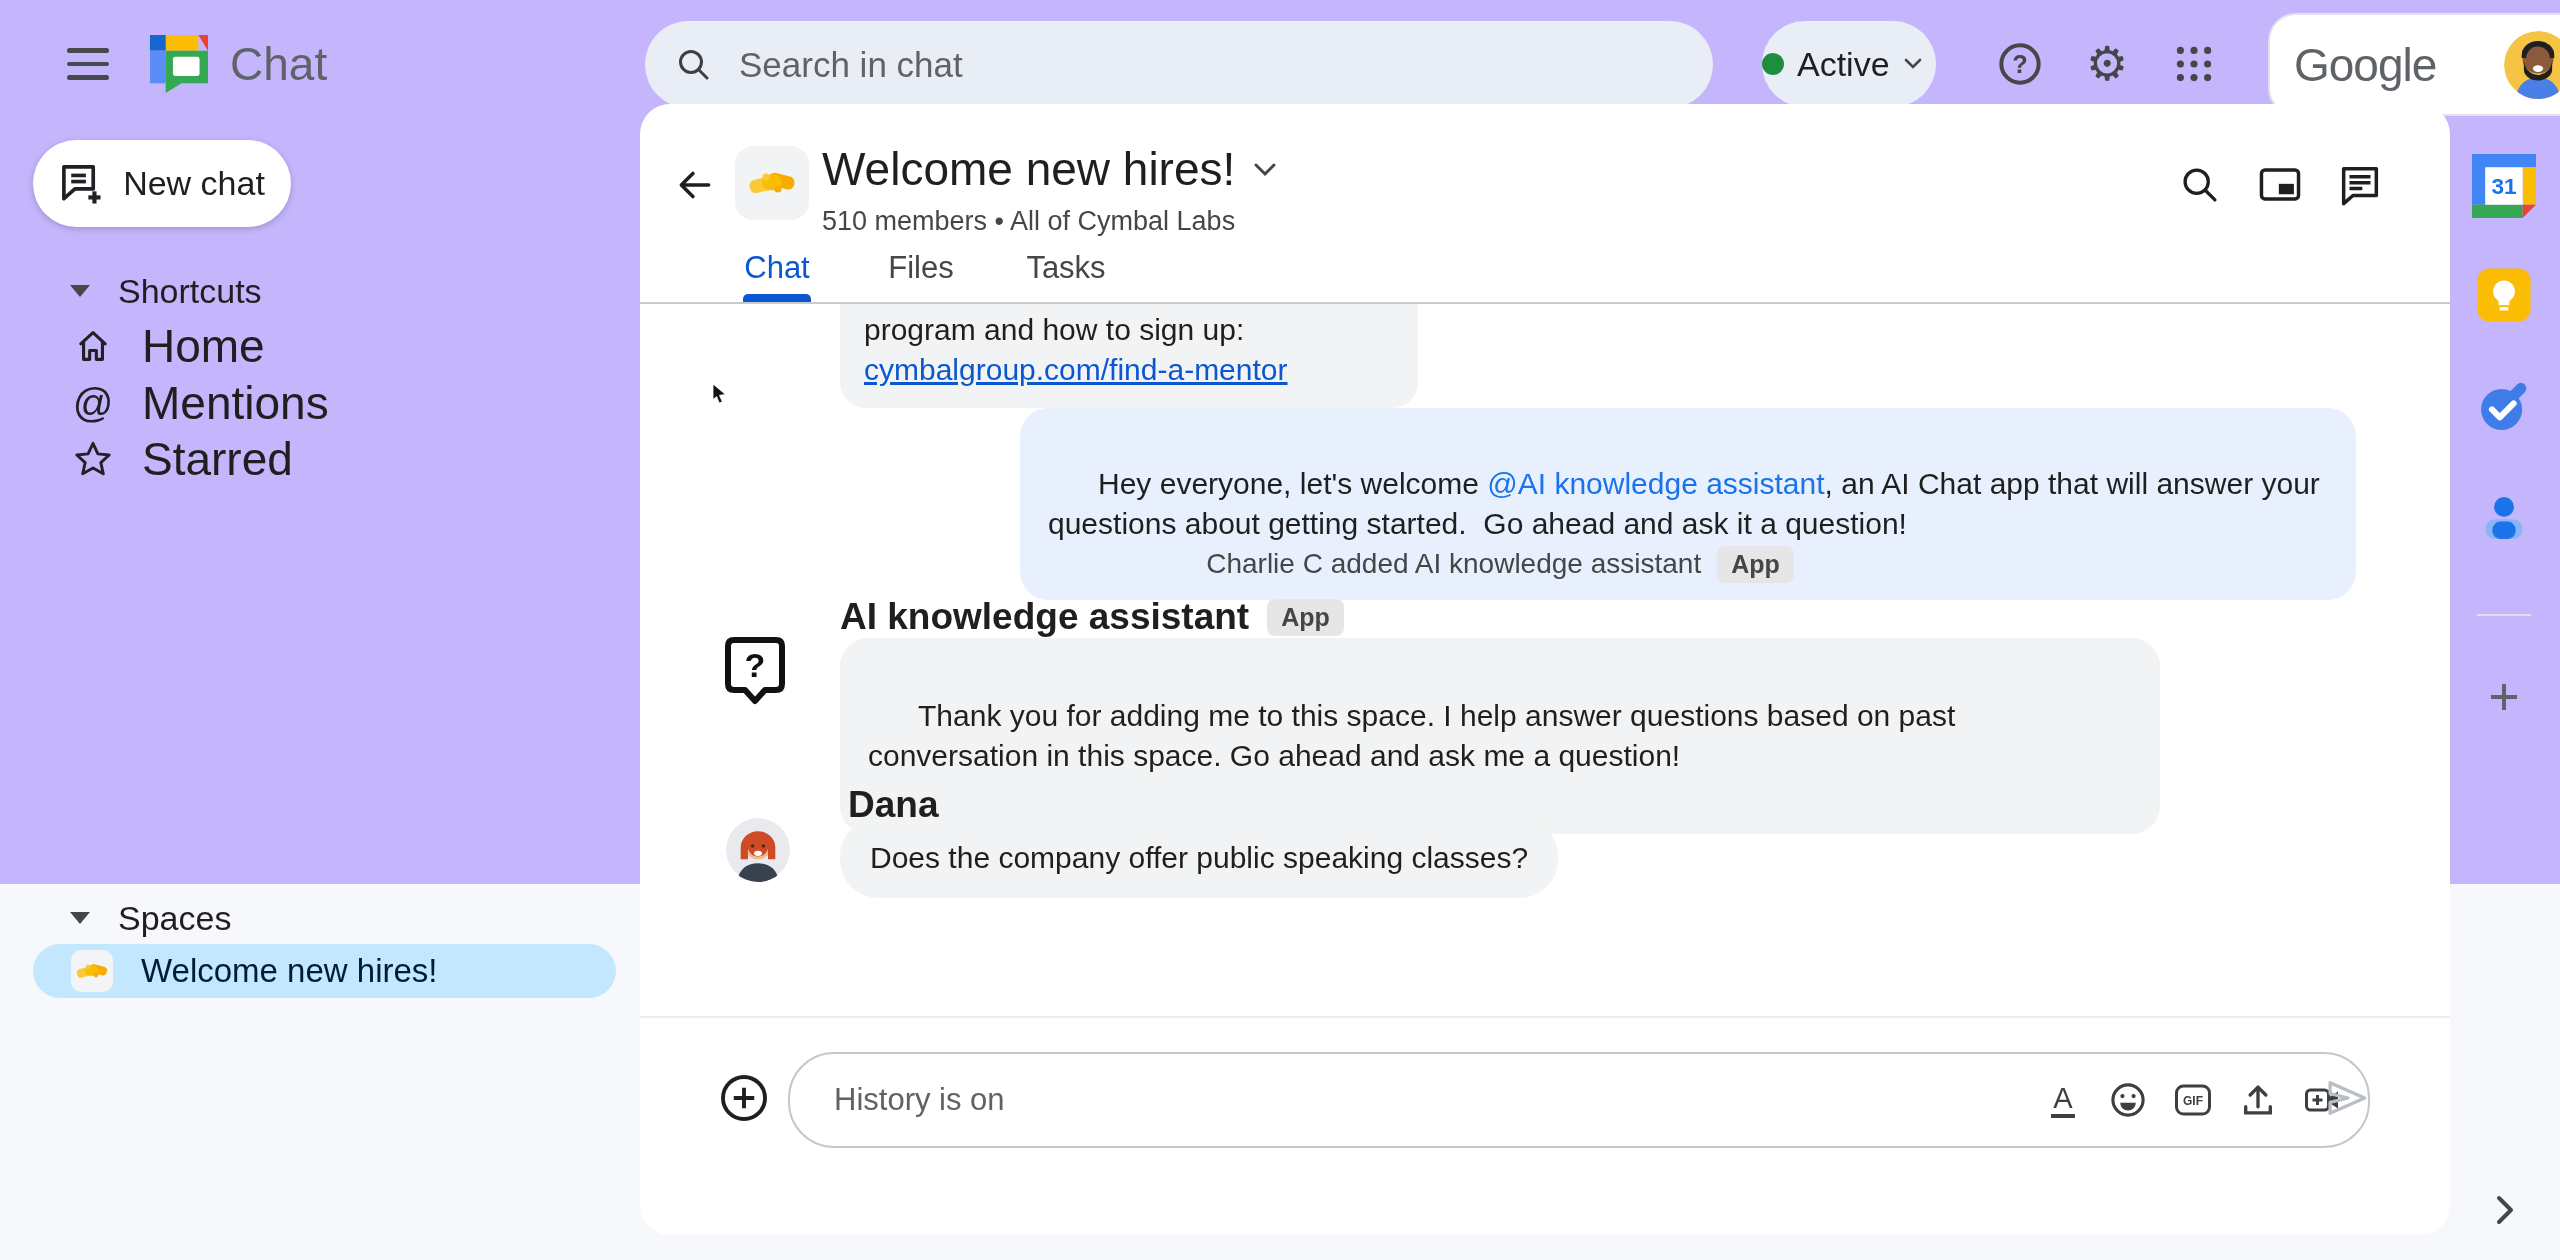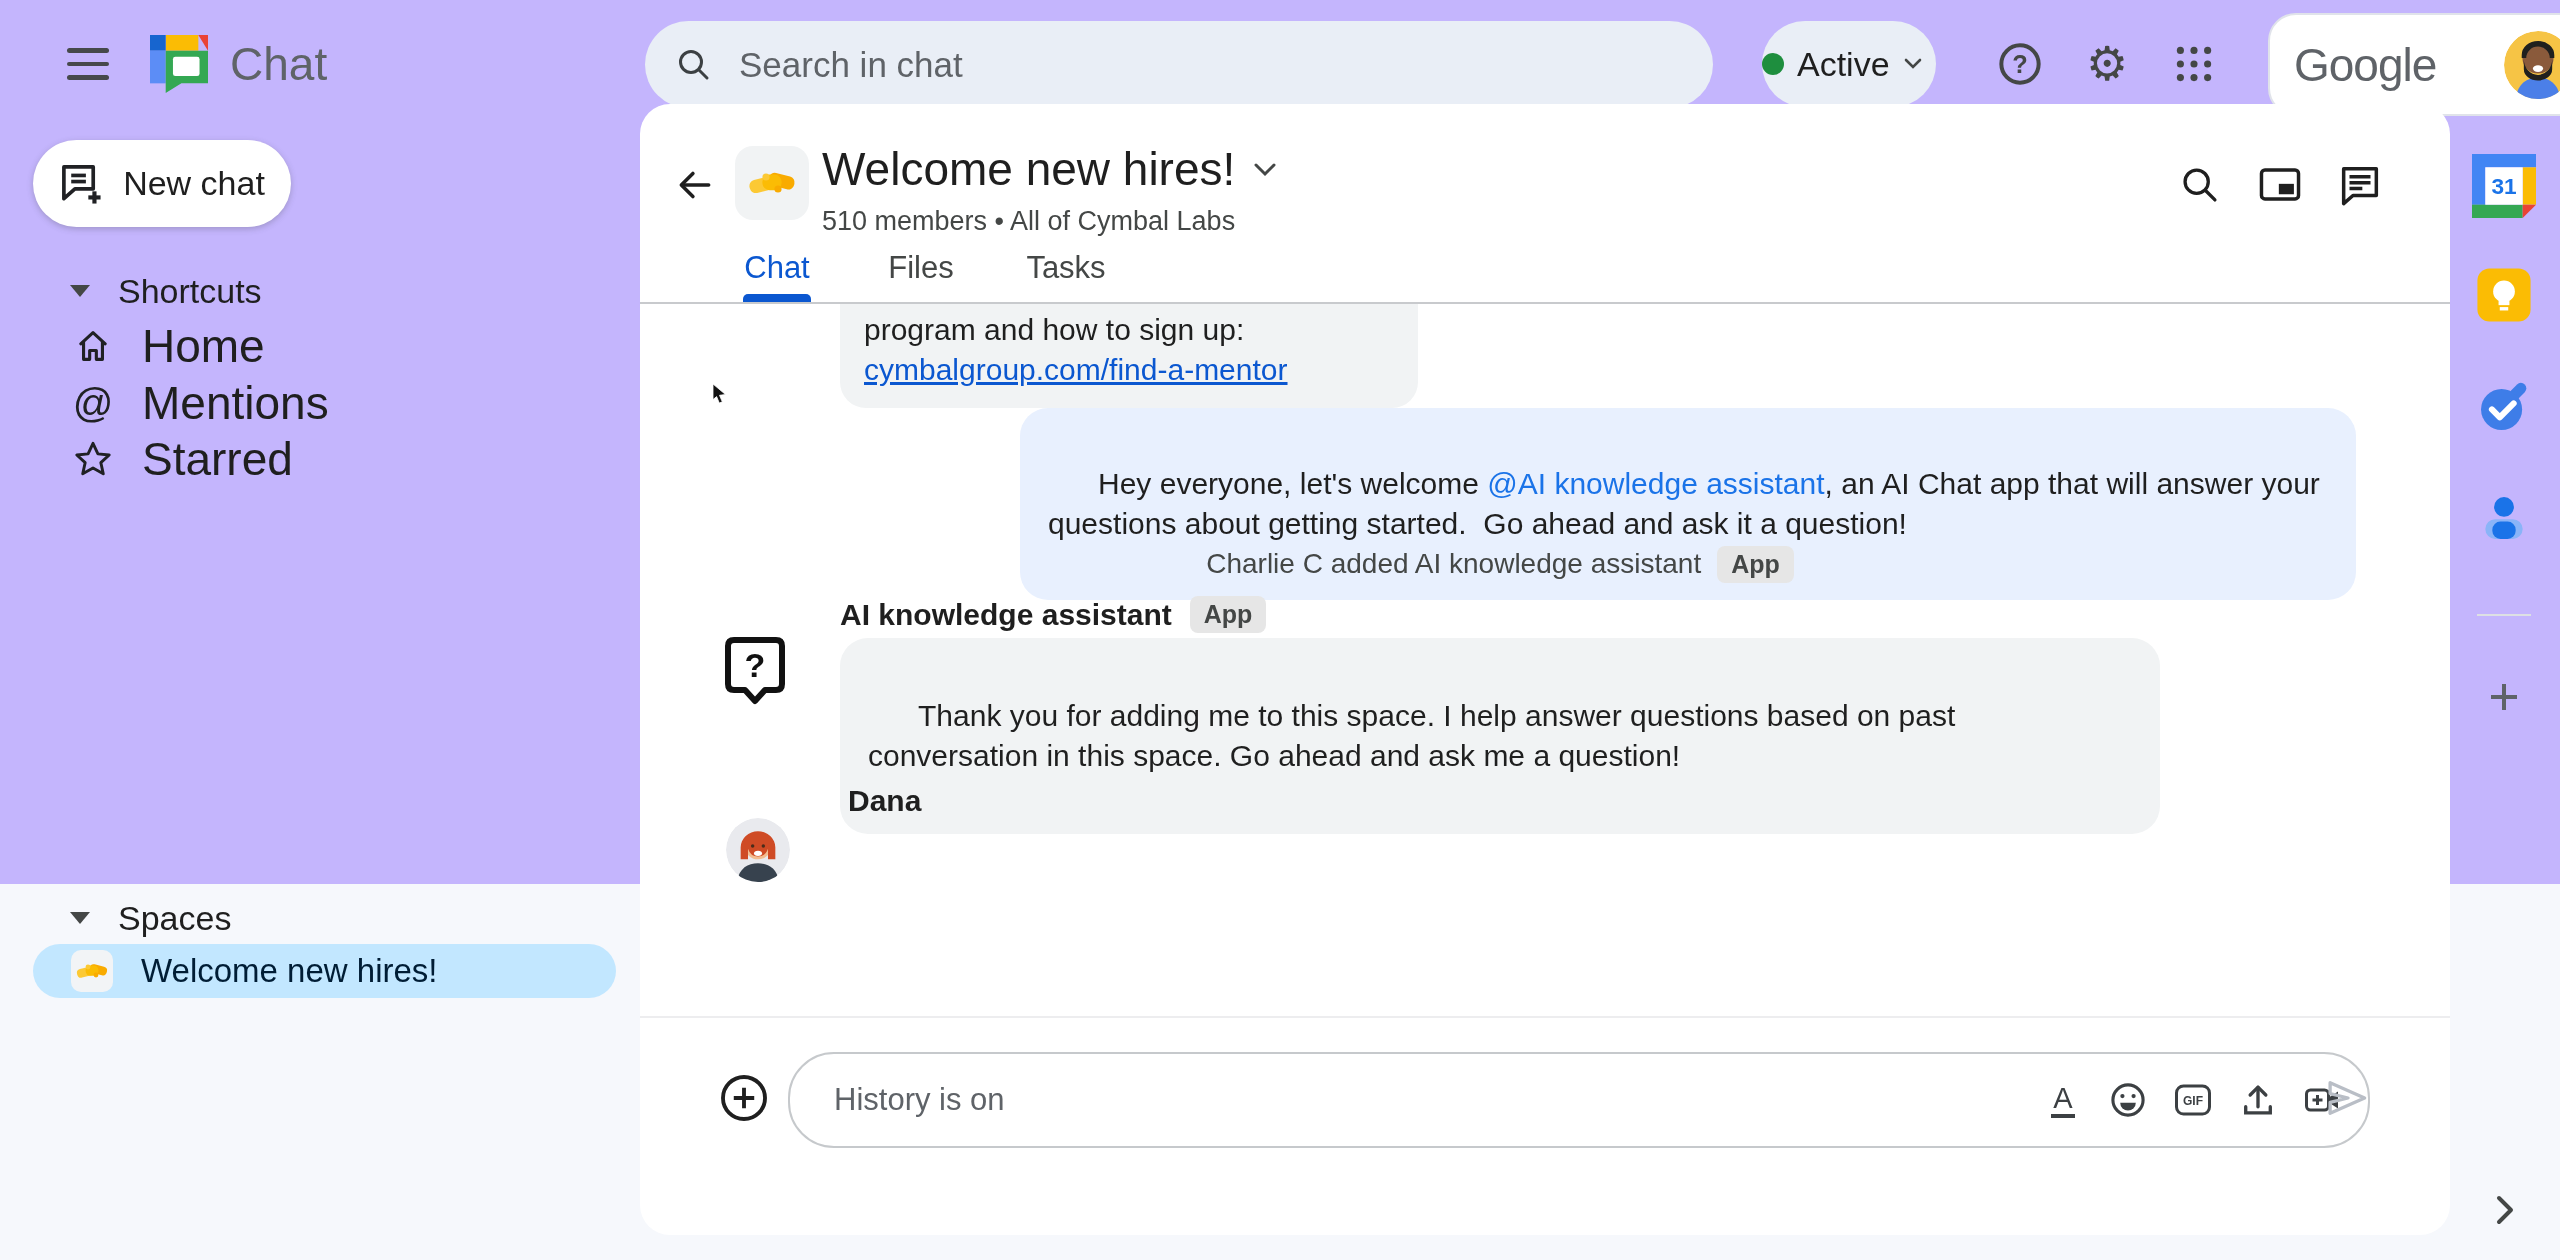--- a/index.html
+++ b/index.html
@@ -54,21 +54,21 @@
   
   .bubble{background:#f1f3f4;color:#1f1f1f;font-size:30px;line-height:40px;}
   .msg-text{white-space:pre-wrap;}
   .clipped-bubble{left:200px;top:200px;width:526px;border-radius:0 0 26px 26px;padding:6px 28px 18px 24px;}
   .msg-link{color:#0b57d0;text-decoration:underline;cursor:pointer;}
   .highlight-bubble{left:380px;top:304px;width:1280px;border-radius:28px;background:#e8f0fe;padding:16px 28px;font-size:30px;line-height:40px;color:#1f1f1f;}
   .mention{color:#1a73e8;cursor:pointer;}
   .system-event{left:0;top:441px;width:1720px;height:38px;justify-content:center;gap:16px;font-size:28px;color:#444746;}
   .app-badge{background:#e6e6e6;color:#444746;font-size:25px;font-weight:700;padding:4px 14px;border-radius:8px;}
   .sender-row{gap:18px;}
-  .sender-name{font-size:30px;font-weight:700;color:#1f1f1f;}
+  .sender-name{font-size:37px;font-weight:700;color:#1f1f1f;}
   .ai-name-row{left:200px;top:492px;}
   .ai-avatar{left:84px;top:532px;}
   .ai-bubble{left:200px;top:534px;width:1264px;border-radius:28px;padding:18px 28px;}
   .dana-name{left:208px;top:680px;}
   .dana-avatar{left:86px;top:714px;}
   .dana-bubble{left:200px;top:714px;border-radius:38px;padding:20px 30px;width:max-content;}
   .composer-divider{left:0;top:912px;width:1810px;height:2px;background:#ededef;}
   .plus-btn{left:78px;top:968px;width:52px;height:52px;cursor:pointer;}
   .composer{left:148px;top:948px;width:1508px;height:92px;border:2px solid #c6c9cc;border-radius:46px;padding:0 26px 0 44px;background:#fff;cursor:text;}
   .composer-ph{flex:1;font-size:31px;color:#5f6368;}
@@ -323,20 +323,23 @@
         <g clip-path="url(#clipD)">
           <circle cx="24" cy="24" r="24" fill="#e9eaee"></circle>
           <path d="M8,50 C9,38 16,34 24,34 C32,34 39,38 40,50 Z" fill="#37424e"></path>
           <circle cx="24" cy="21" r="10" fill="#f3bd90"></circle>
           <path d="M11,22 a13,12 0 0 1 26,0 v9 h-5.5 v-8 a8,9 0 0 1 -15,0 v8 H11 Z" fill="#cf4b25"></path>
           <circle cx="20" cy="21" r="1.3" fill="#4a2c1a"></circle>
           <circle cx="28" cy="21" r="1.3" fill="#4a2c1a"></circle>
           <ellipse cx="24" cy="26.5" rx="3" ry="2" fill="#fff"></ellipse>
         </g>
       </svg>
+    </div>
+    <div class="abs bubble dana-bubble">
+      <span class="msg-text">Does the company offer public speaking classes?</span>
     </div>
 
     <div class="abs composer-divider"></div>
 
     <div class="abs center plus-btn">
       <svg width="50" height="50" viewBox="0 0 44 44">
         <circle cx="22" cy="22" r="18.5" fill="none" stroke="#1f1f1f" stroke-width="3.4"></circle>
         <line x1="22" y1="13" x2="22" y2="31" stroke="#1f1f1f" stroke-width="3.4"></line>
         <line x1="13" y1="22" x2="31" y2="22" stroke="#1f1f1f" stroke-width="3.4"></line>
       </svg>

